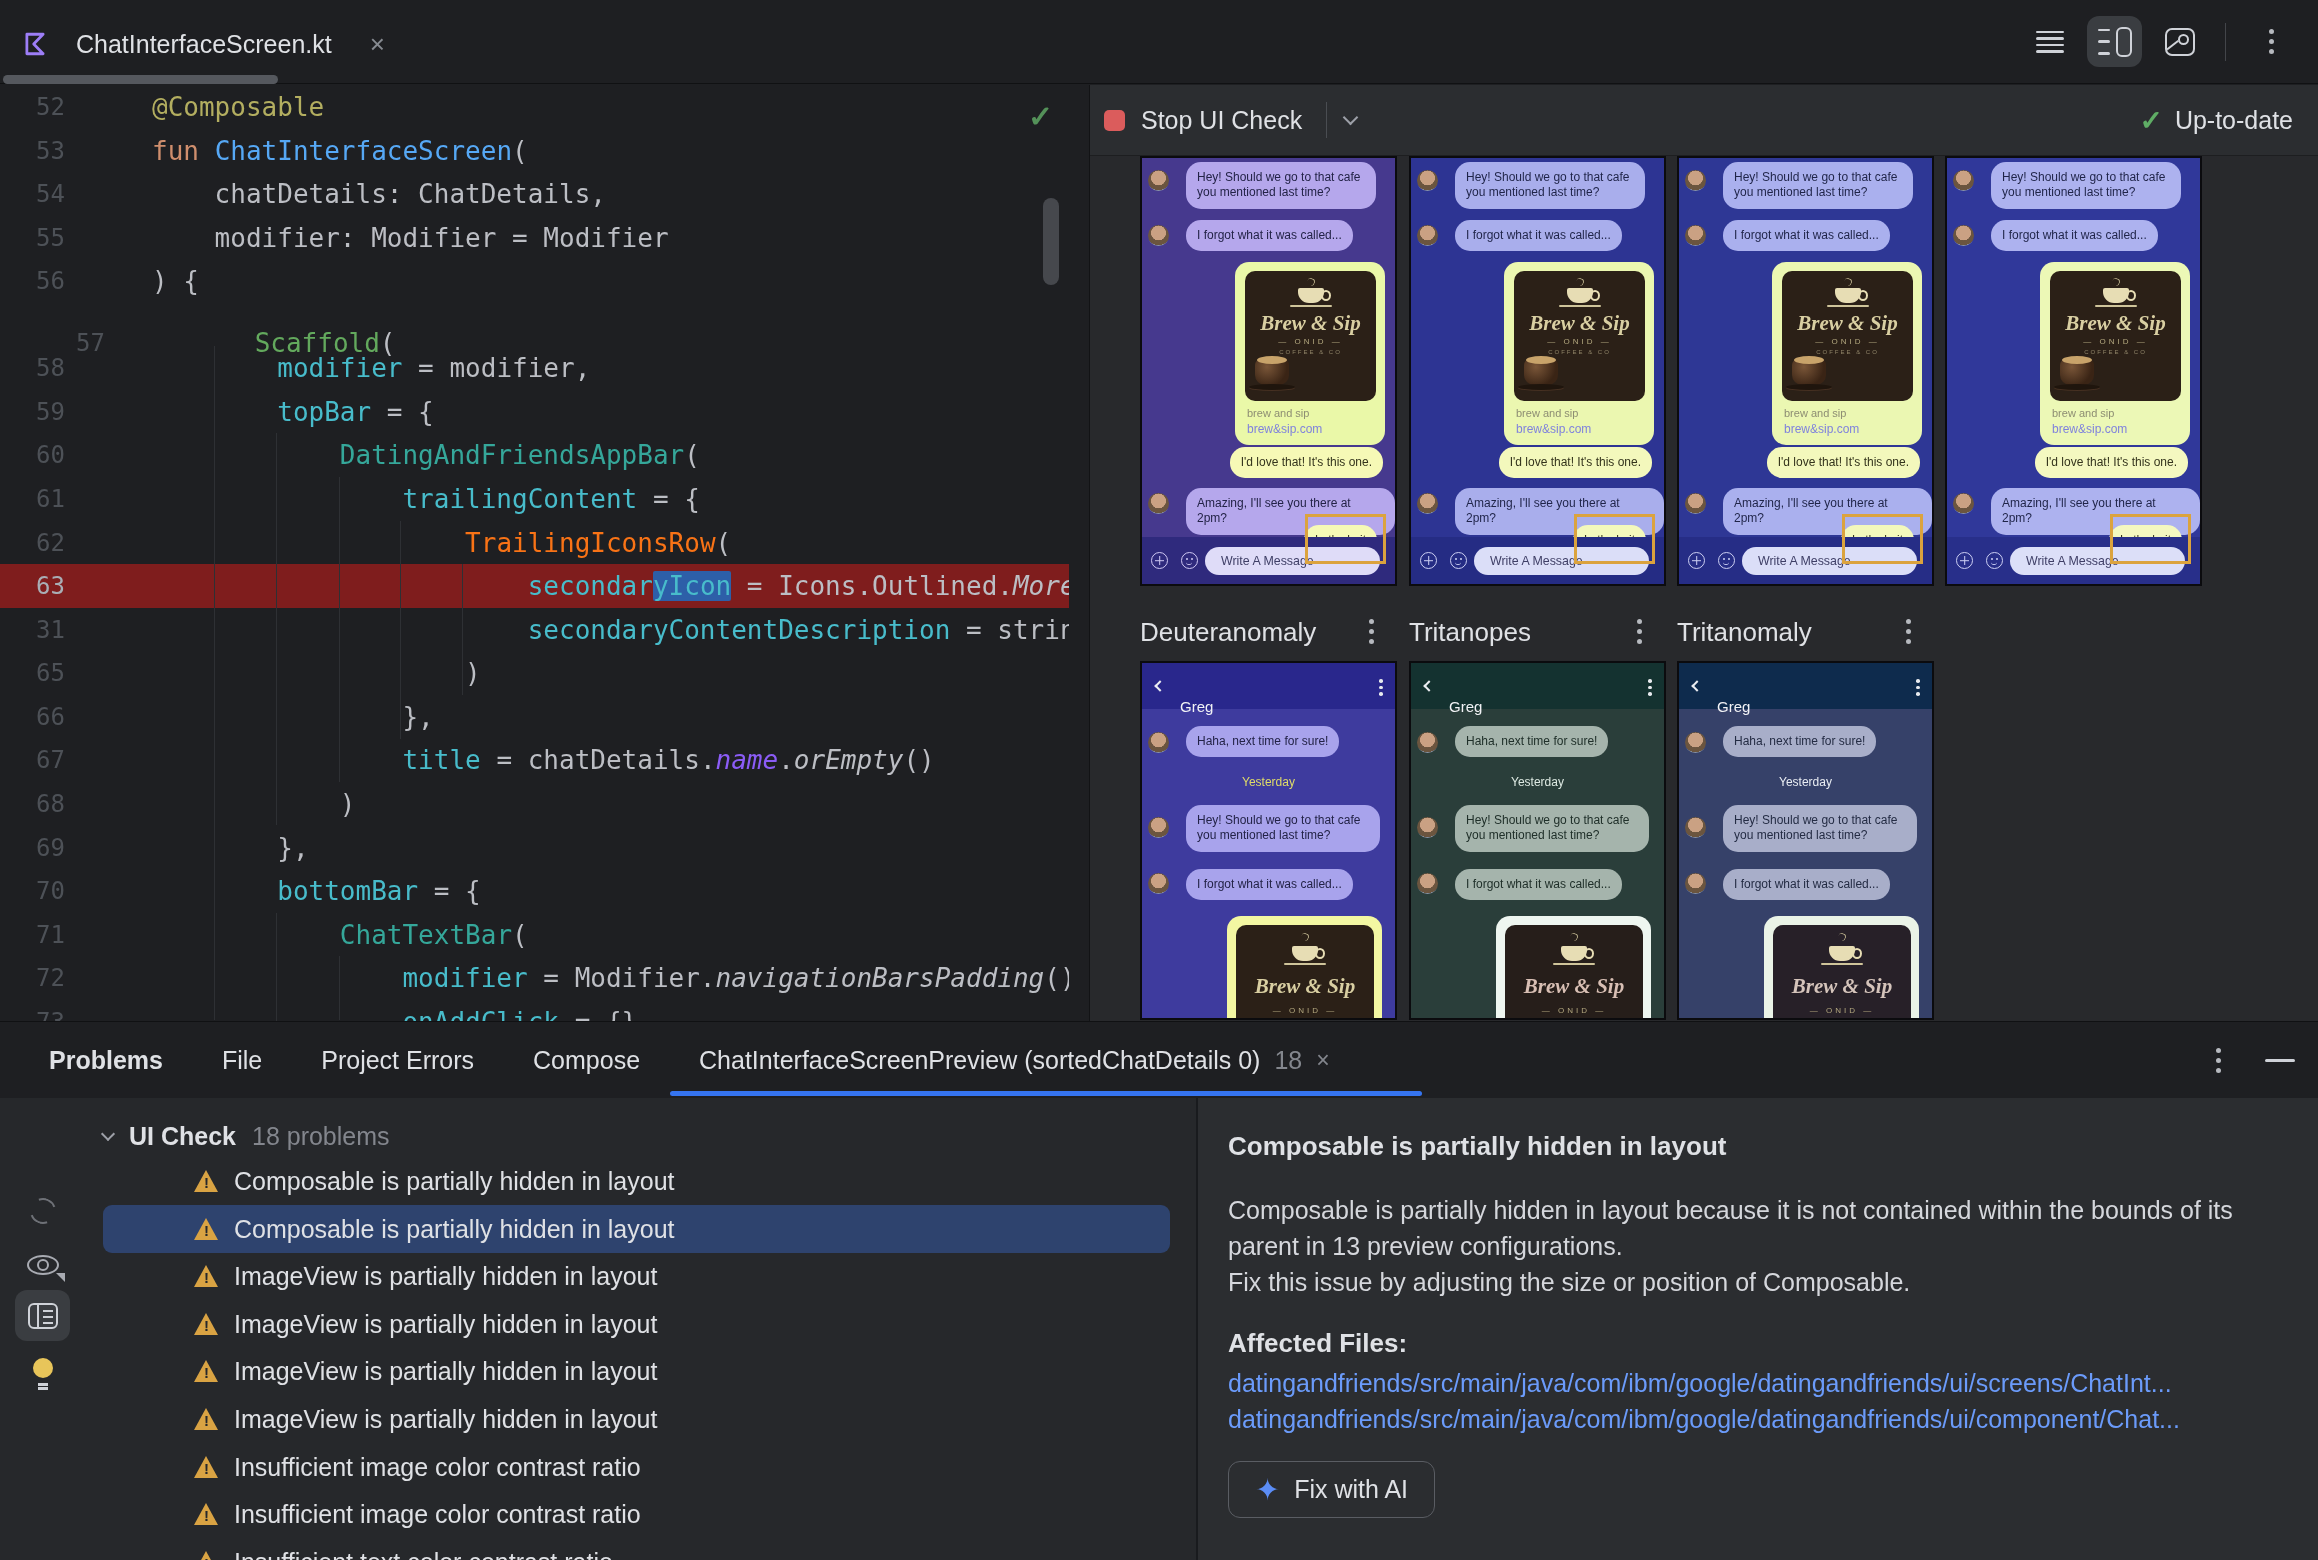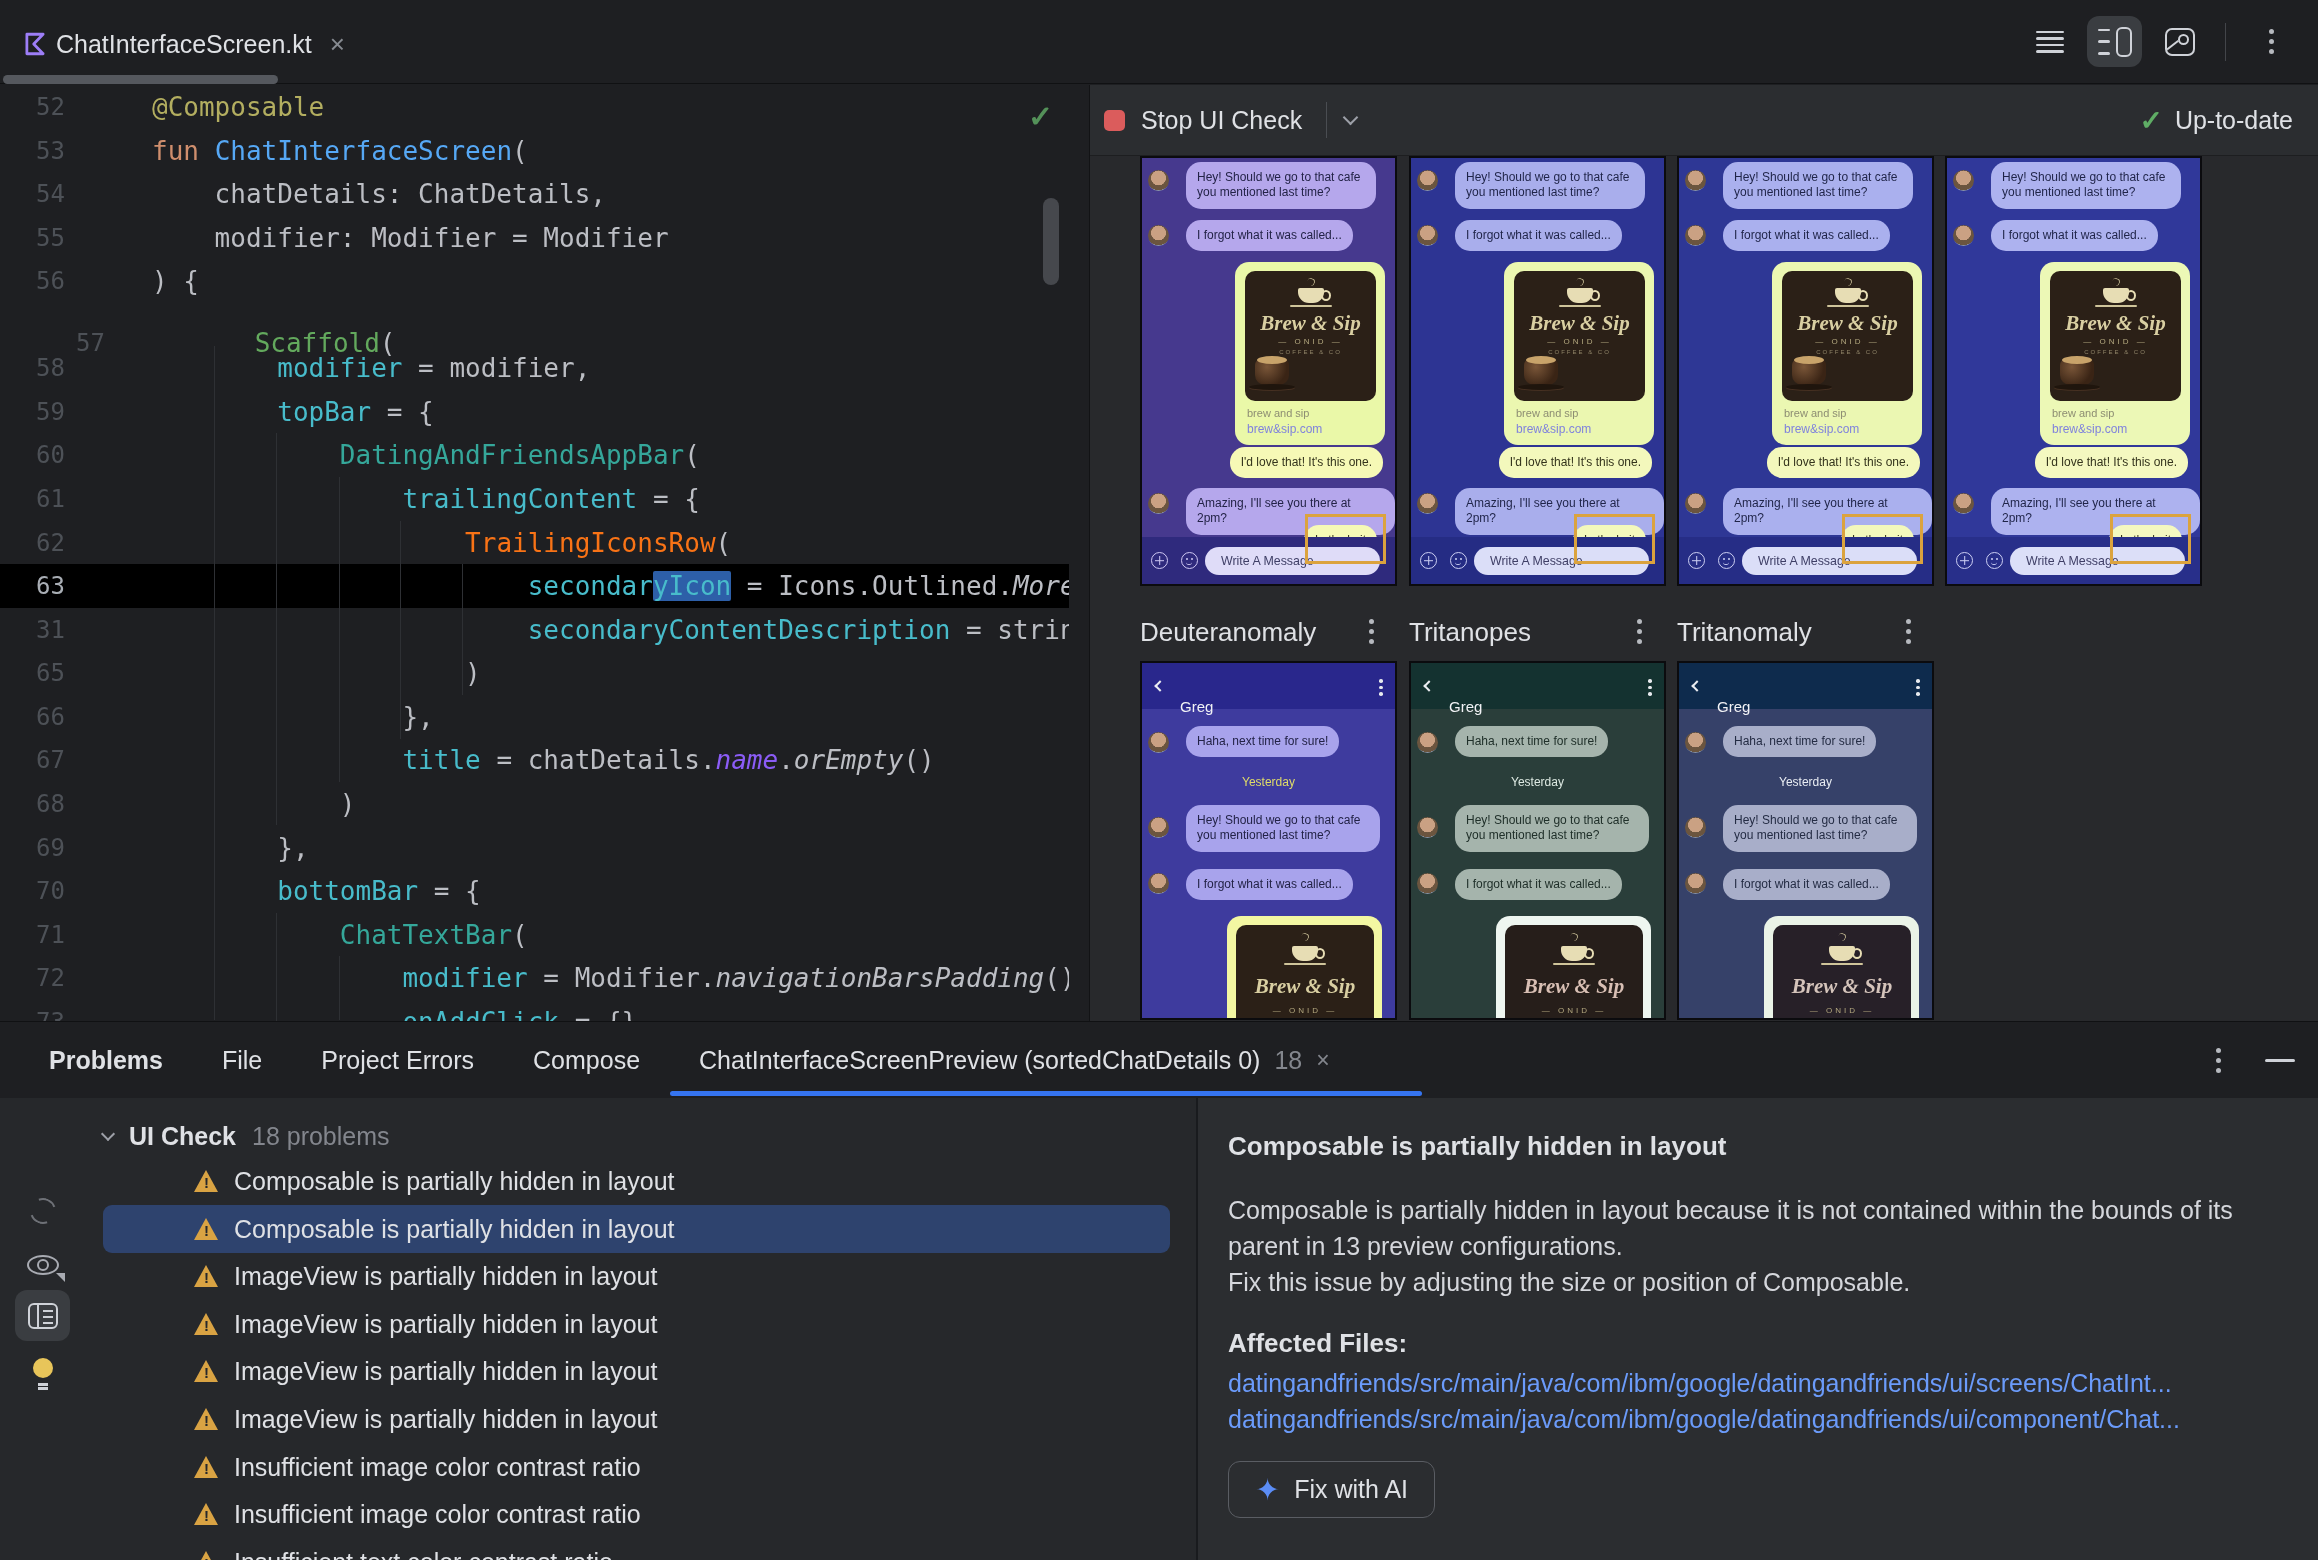--- a/index.html
+++ b/index.html
@@ -2,21 +2,21 @@
 <html><head>
 <meta charset="utf-8">
 <style>
   * { margin:0; padding:0; box-sizing:border-box; }
   html,body { background:#111214; }
   body { font-family:"Liberation Sans", sans-serif; }
   #app { position:relative; width:2319px; height:1560px; background:#1e1f22; overflow:hidden; }
 
   
   #tabbar { position:absolute; left:0; top:0; width:2319px; height:84px; background:#1e1f22; border-bottom:1px solid #101113; }
-  .etab { position:absolute; left:22px; top:20px; height:48px; display:flex; align-items:center; gap:8px; }
+  .etab { position:absolute; left:22px; top:20px; height:48px; display:flex; align-items:center; gap:28px; }
   .etab .title { color:#dfe1e5; font-size:25px; }
   .etab .close { color:#868a91; font-size:26px; margin-left:10px; cursor:pointer; }
   .kicon { width:26px; height:26px; }
   .hthumb { position:absolute; left:3px; top:75px; width:275px; height:9px; border-radius:5px; background:#55585e; }
   .viewicons { position:absolute; right:20px; top:14px; height:55px; display:flex; align-items:center; gap:10px; }
   .vbtn { width:55px; height:51px; border-radius:12px; display:flex; align-items:center; justify-content:center; }
   .vbtn.sel { background:#3a3d41; }
   .icon-bars { width:28px; height:22px; display:flex; flex-direction:column; justify-content:space-between; }
   .icon-bars i { display:block; height:2.5px; background:#cfd2d8; border-radius:2px; }
   .icon-split { display:flex; gap:6px; align-items:center; }
@@ -26,21 +26,21 @@
   .icon-img { width:30px; height:28px; border:2.5px solid #cfd2d8; border-radius:7px; position:relative; overflow:hidden; }
   .icon-img::before { content:""; position:absolute; right:4px; top:4px; width:7px; height:7px; border:2px solid #cfd2d8; border-radius:50%; }
   .icon-img::after { content:""; position:absolute; left:-4px; bottom:-7px; width:22px; height:14px; border-top:2.5px solid #cfd2d8; transform:rotate(-38deg); }
   .vdiv { width:1px; height:38px; background:#43454a; margin:0 8px; }
   .kebab { width:6px; display:flex; flex-direction:column; gap:5px; align-items:center; }
   .kebab i { width:5px; height:5px; border-radius:50%; background:#b6b9bf; }
 
   
   #editor { position:absolute; left:0; top:85px; width:1069px; height:936px; background:#1e1f22; overflow:hidden; font-family:"DejaVu Sans Mono", monospace; }
   .cline { position:absolute; left:0; width:1069px; height:44px; display:flex; align-items:center; white-space:pre; }
-  .cline.cur { background:#000000; }
+  .cline.cur { background:#7f1d1d; }
   .lnum { display:inline-block; width:65px; text-align:right; color:#4d5157; font-size:24px; flex:0 0 65px; }
   .cline.cur .lnum { color:#a9aeb5; }
   .ctext { padding-left:87px; font-size:26px; }
   .seg-ann{color:#b3ae60} .seg-kw{color:#cf8e6d} .seg-fn{color:#56a8f5}
   .seg-pl{color:#bcbec4} .seg-na{color:#48bccb} .seg-cg{color:#63a95d}
   .seg-ct{color:#35a79a} .seg-cl{color:#f97316}
   .seg-pr{color:#8b5cf6; font-style:italic} .seg-it{color:#bcbec4; font-style:italic}
   .seg-sel{background:#2d5fa8; border-radius:2px}
   .iguide { position:absolute; width:1px; background:#2e3034; }
   #editcheck { position:absolute; left:1028px; top:99px; color:#549159; font-size:30px; font-weight:bold; }

